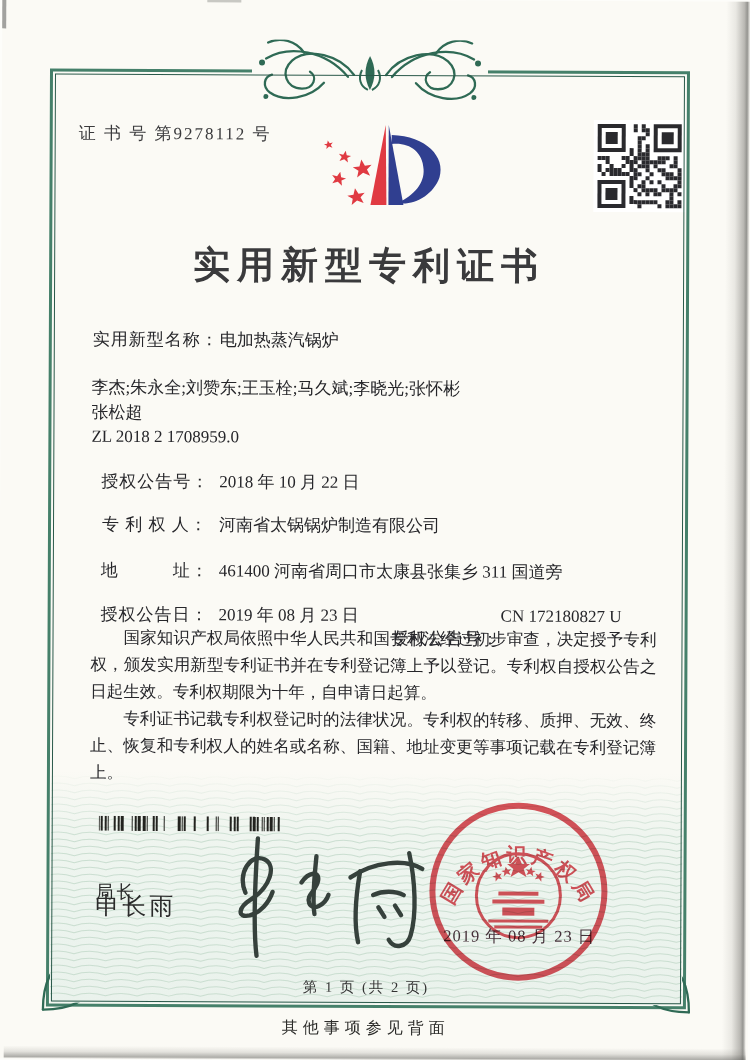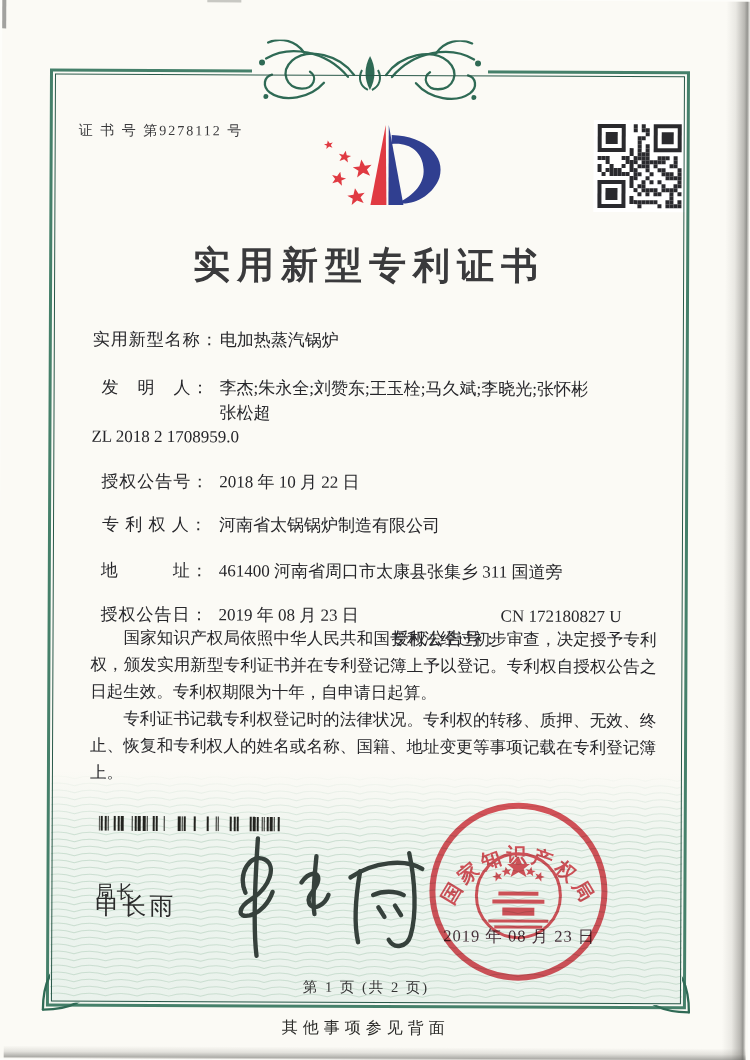--- a/index.html
+++ b/index.html
@@ -25,21 +25,21 @@
     border:3px solid #45806a;box-sizing:border-box;}
   .frame::after{content:"";position:absolute;inset:2px;border:1px solid #2a594a;pointer-events:none;}
   .content{position:absolute;inset:0;}
 
   .ornament-top{position:absolute;left:50%;top:-33px;margin-left:-160px;}
   .corner-orn{position:absolute;}
   .corner-orn.bl{left:-10px;bottom:-10px;}
   .corner-orn.br{right:-10px;bottom:-10px;}
 
   
-  .cert-no{position:absolute;left:26px;top:50px;font-size:14px;letter-spacing:2px;color:#3a3a3c;}
+  .cert-no{position:absolute;left:26px;top:50px;font-size:17px;letter-spacing:2px;color:#3a3a3c;}
   .logo{position:absolute;left:250px;top:40px;}
   .qr{position:absolute;left:541px;top:46px;width:92px;height:92px;background:#fff;}
   .title{position:absolute;left:0;right:0;top:168px;text-align:center;
     font-size:37px;font-weight:600;letter-spacing:7px;color:#3a3a3c;}
 
   
   .row{position:absolute;left:40px;right:26px;display:flex;font-size:17px;line-height:25px;color:#26262a;}
   .lbl{width:128px;flex-shrink:0;letter-spacing:1px;text-align:center;}
   .val{flex:1;}
   .row-name{top:255px;}
@@ -323,21 +323,20 @@
               <rect x="84" y="84" width="4" height="4" fill="#2a2a2e"></rect>
             </svg></div>
 
         <div class="title">实用新型专利证书</div>
 
         <div class="row row-name">
           <span class="lbl">实用新型名称：</span>
           <span class="val">电加热蒸汽锅炉</span>
         </div>
         <div class="row row-inventor">
-          <span class="lbl">发　明　人：</span>
           <span class="val"><span>李杰;朱永全;刘赞东;王玉栓;马久斌;李晓光;张怀彬</span><br>
             <span>张松超</span></span>
         </div>
         <div class="row row-patno">
           <span class="val">ZL 2018 2 1708959.0</span>
         </div>
         <div class="row row-filing">
           <span class="lbl">授权公告号：</span>
           <span class="val">2018 年 10 月 22 日</span>
         </div>

